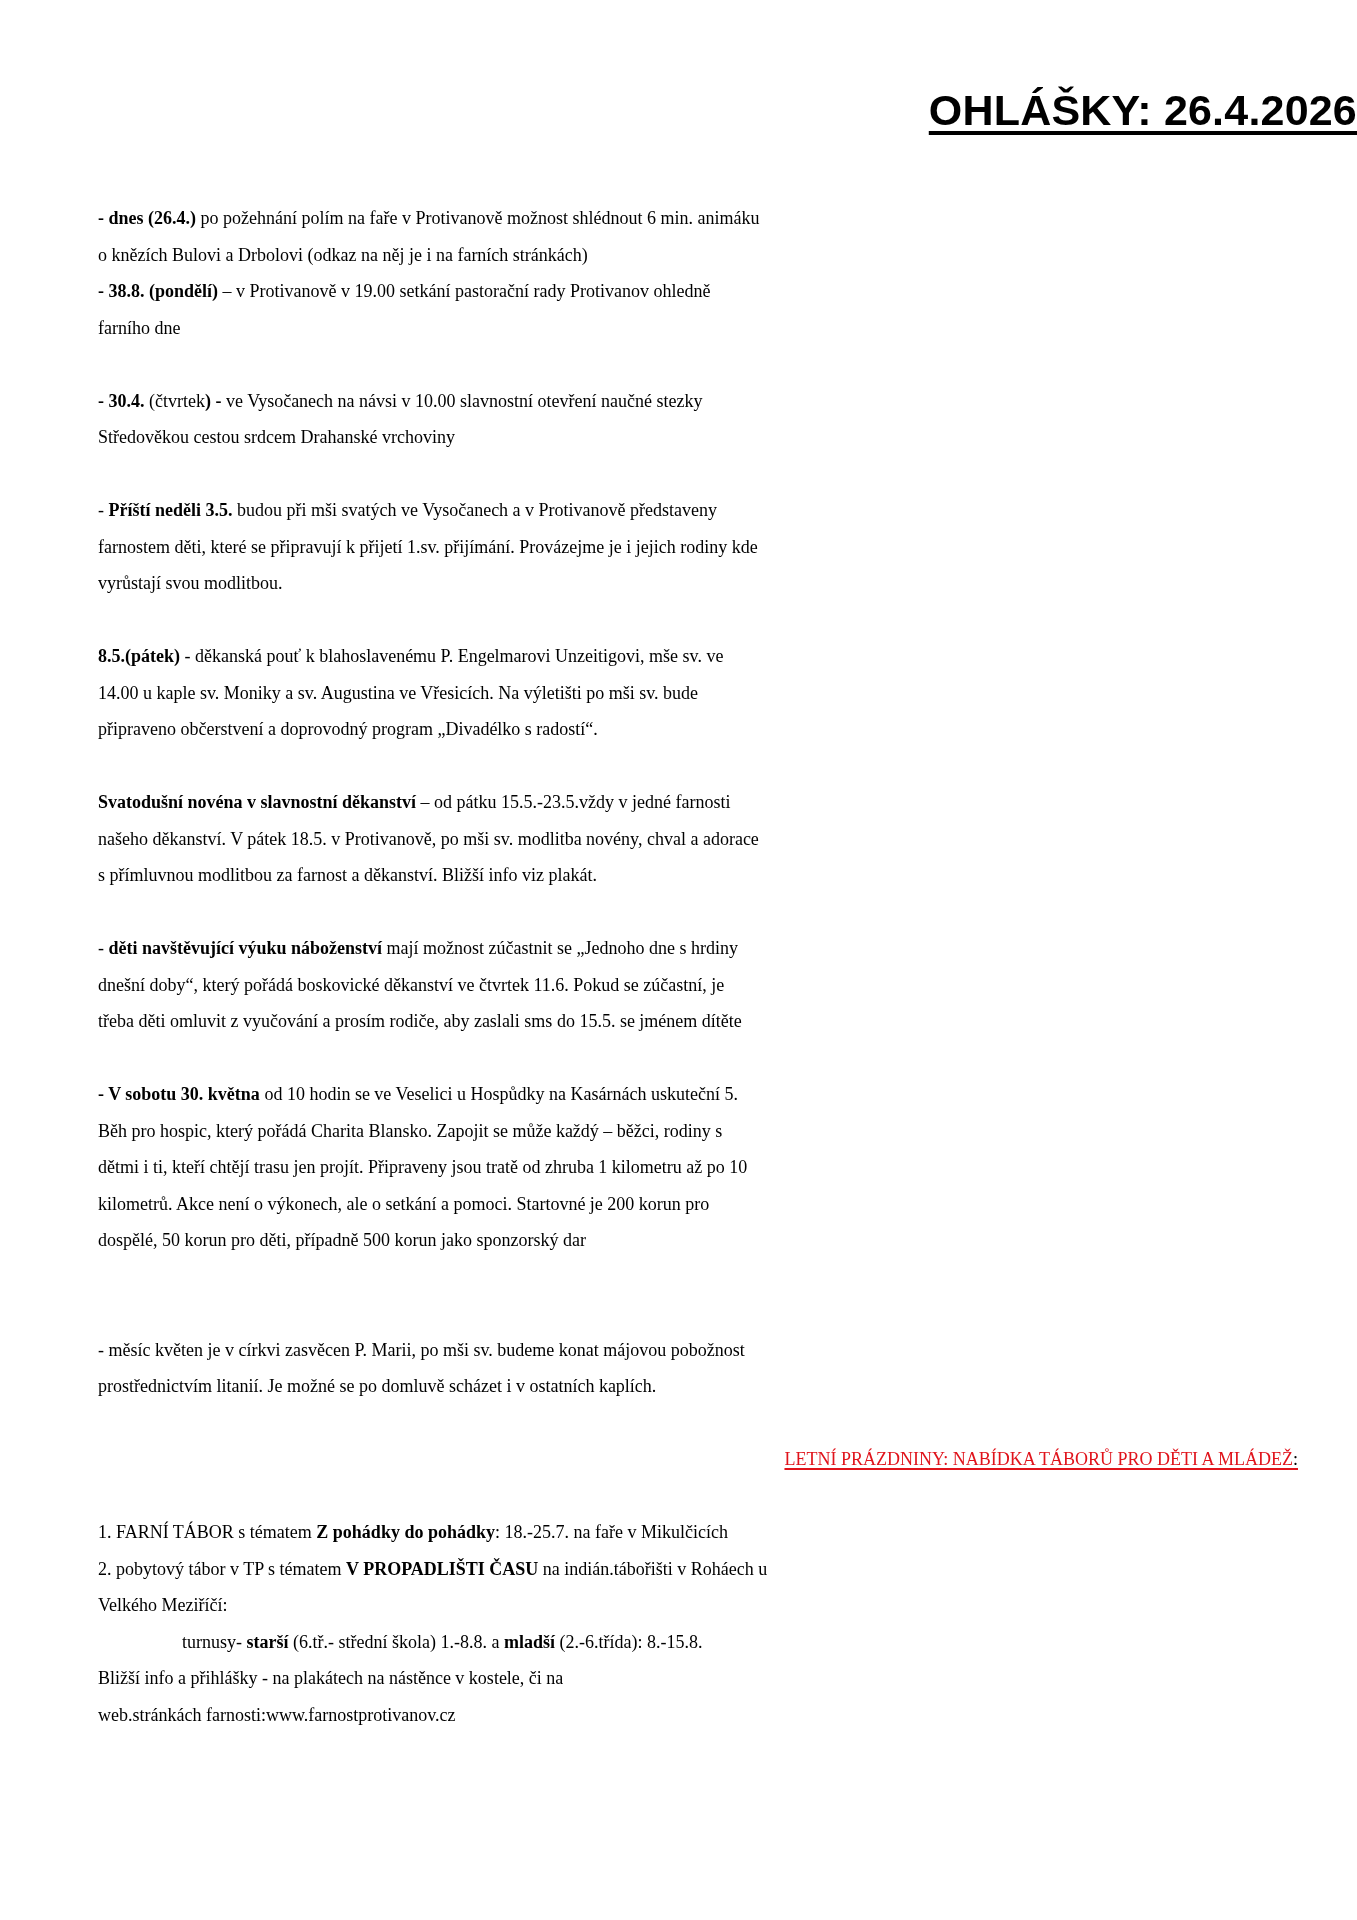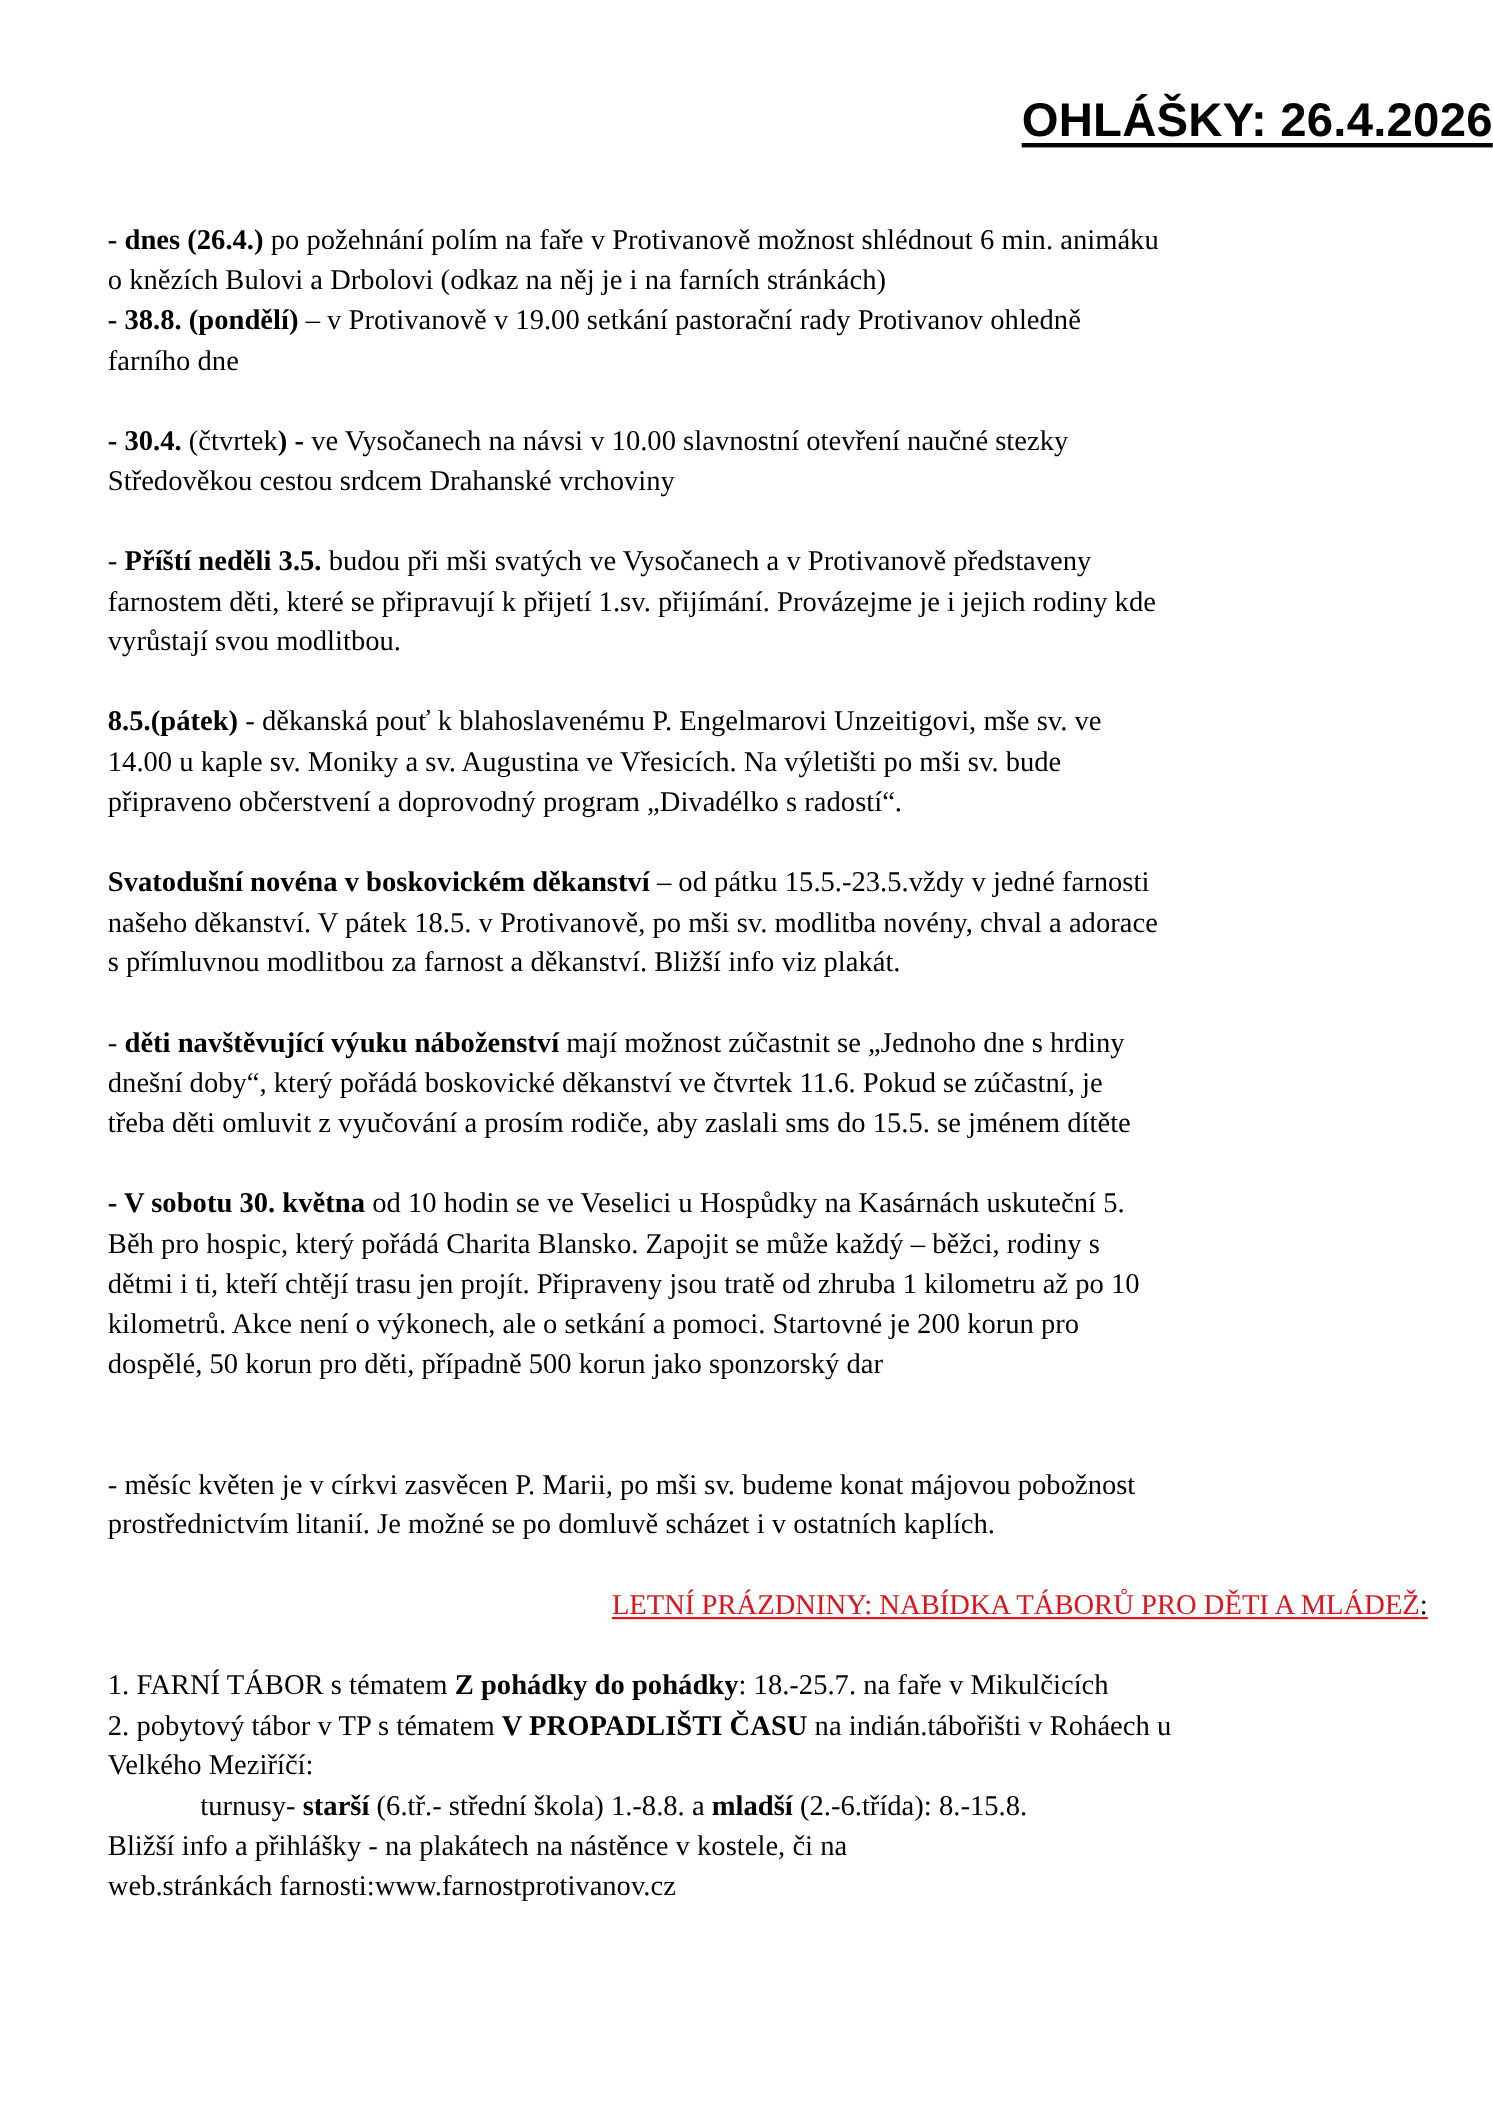--- a/index.html
+++ b/index.html
@@ -30,21 +30,21 @@
     .page-title span {
       text-decoration: underline;
       text-decoration-thickness: 4px;
       text-underline-offset: 6px;
     }
     .content {
       position: absolute;
       left: 98px;
       top: 200px;
       width: 1200px;
-      font-size: 26px;
+      font-size: 18px;
       line-height: 36.5px;
     }
     .para { margin: 0; }
     .gap-1 { height: 36.5px; }
     .gap-2 { height: 73px; }
     b { font-weight: bold; }
     .red-heading {
       color: #e0131b;
       text-decoration: underline;
       text-decoration-thickness: 1.5px;
@@ -89,21 +89,21 @@
 
   <div class="para">
     <div><b>8.5.(pátek)</b><span> - děkanská pouť k blahoslavenému P. Engelmarovi Unzeitigovi, mše sv. ve</span></div>
     <div><span>14.00 u kaple sv. Moniky a sv. Augustina ve Vřesicích. Na výletišti po mši sv. bude</span></div>
     <div><span>připraveno občerstvení a doprovodný program „Divadélko s radostí“.</span></div>
   </div>
 
   <div class="gap-1"></div>
 
   <div class="para">
-    <div><b>Svatodušní novéna v boskovickém děkanství</b><span> – od pátku 15.5.-23.5.vždy v jedné farnosti</span></div>
+    <div><b>Svatodušní novéna v slavnostní děkanství</b><span> – od pátku 15.5.-23.5.vždy v jedné farnosti</span></div>
     <div><span>našeho děkanství. V pátek 18.5. v Protivanově, po mši sv. modlitba novény, chval a adorace</span></div>
     <div><span>s přímluvnou modlitbou za farnost a děkanství. Bližší info viz plakát.</span></div>
   </div>
 
   <div class="gap-1"></div>
 
   <div class="para">
     <div><span>- </span><b>děti navštěvující výuku náboženství</b><span> mají možnost zúčastnit se „Jednoho dne s hrdiny</span></div>
     <div><span>dnešní doby“, který pořádá boskovické děkanství ve čtvrtek 11.6. Pokud se zúčastní, je</span></div>
     <div><span>třeba děti omluvit z vyučování a prosím rodiče, aby zaslali sms do 15.5. se jménem dítěte</span></div>

